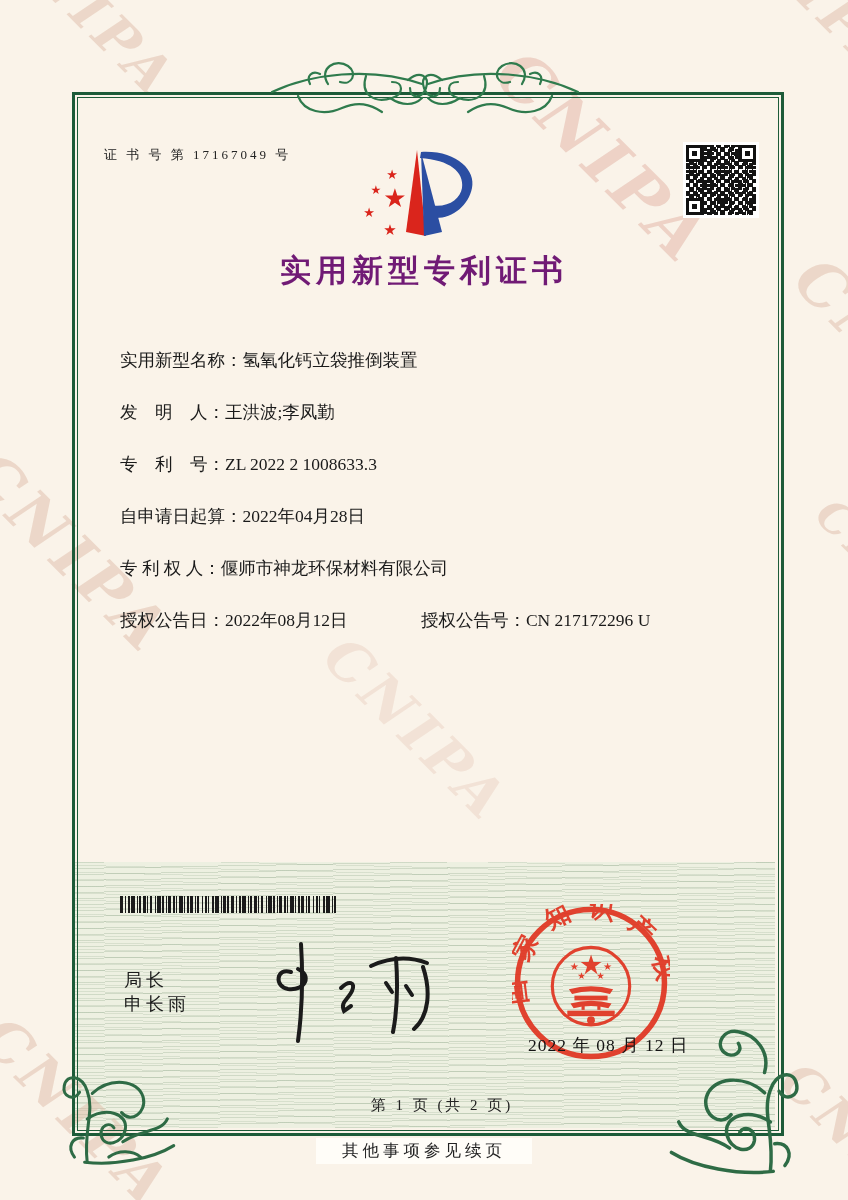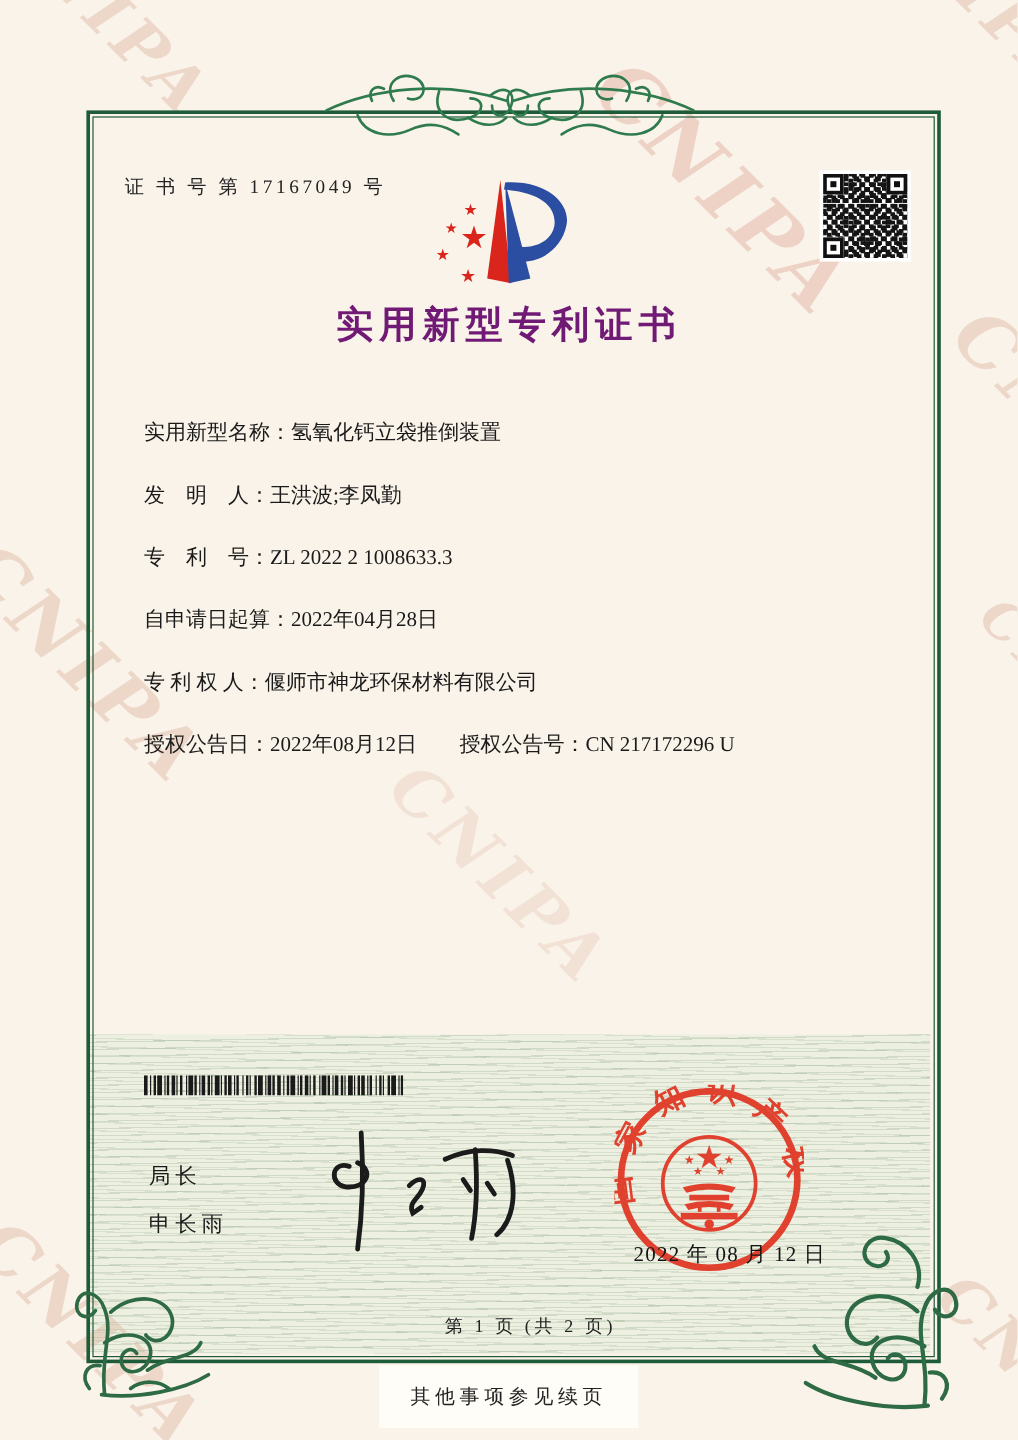--- a/index.html
+++ b/index.html
@@ -27,52 +27,52 @@
   
   .frame{position:absolute;left:72px;top:92px;width:706px;height:1038px;
          border:3px solid #1d5b39;z-index:2;pointer-events:none;}
   .frame::after{content:"";position:absolute;inset:2px;border:1px solid #1d5b39;}
   .ornament{position:absolute;z-index:5;pointer-events:none;}
   .orn-top{left:270px;top:54px;}
   .orn-bl{left:44px;top:1040px;}
   .orn-br{left:654px;top:1014px;transform:scaleX(-1);}
 
   
-  .cert-no{position:absolute;left:104px;top:146px;font-size:16px;letter-spacing:3px;z-index:4;color:#232323;}
+  .cert-no{position:absolute;left:104px;top:146px;font-size:13px;letter-spacing:3px;z-index:4;color:#232323;}
   .logo{position:absolute;left:358px;top:144px;z-index:4;}
   .qr{position:absolute;left:683px;top:142px;width:76px;height:76px;background:#fff;z-index:4;padding:3px;box-sizing:border-box;}
   .qr-body{position:relative;width:100%;height:100%;background:
       repeating-conic-gradient(#141414 0% 25%, rgba(0,0,0,0) 0% 50%) 0px 0px / 7px 7px,
       repeating-conic-gradient(#141414 0% 25%, rgba(0,0,0,0) 0% 50%) 3px 2px / 9px 9px,#fff;}
   .finder{position:absolute;width:17px;height:17px;border:3px solid #111;background:#fff;box-sizing:border-box;}
   .finder::after{content:"";position:absolute;left:3px;top:3px;width:5px;height:5px;background:#111;}
   .f-tl{left:0;top:0;} .f-tr{right:0;top:0;} .f-bl{left:0;bottom:0;}
   .title{position:absolute;left:0;right:0;top:250px;text-align:center;font-size:31px;font-weight:bold;
          letter-spacing:5px;z-index:4;color:#701a75;}
 
   
   .fields{position:absolute;left:120px;top:350px;z-index:4;font-size:17.5px;}
   .field-row{height:20px;line-height:20px;margin-bottom:32px;white-space:nowrap;}
-  .grant{margin-left:31px;}
+  .grant{margin-left:69px;}
 
   
   .body-text{position:absolute;left:120px;top:694px;width:614px;z-index:4;font-size:17.5px;
              line-height:27.5px;text-align:justify;color:#1c1c1c;}
   .body-text p{margin:0;text-indent:2em;}
 
   
   .barcode{position:absolute;left:120px;top:896px;z-index:4;}
   .director{position:absolute;left:124px;top:968px;z-index:4;font-size:18px;letter-spacing:4px;}
-  .director div{margin-bottom:16px;}
+  .director div{}
   .signature{position:absolute;left:246px;top:936px;z-index:4;}
   .seal{position:absolute;left:512px;top:904px;width:158px;height:158px;z-index:5;}
   .seal-date{position:absolute;left:528px;top:1033px;z-index:6;font-size:17.5px;letter-spacing:1px;color:#141414;white-space:nowrap;text-align:right;}
   .page-info{position:absolute;left:0;right:0;top:1096px;text-align:center;font-size:15px;letter-spacing:3px;z-index:4;color:#222;padding-left:36px;}
   .footer-note{position:absolute;left:0;right:0;top:1138px;text-align:center;z-index:4;}
-  .footer-note span{display:inline-block;background:#fffdf8;padding:15px 26px;font-size:16.5px;letter-spacing:4px;color:#222;}
+  .footer-note span{display:inline-block;background:#fffdf8;padding:2px 26px;font-size:16.5px;letter-spacing:4px;color:#222;}
 </style>
 </head>
 <body>
 
 <div class="page">
 
   <div class="green-zone"></div>
   <div class="wm wm1">CNIPA</div>
   <div class="wm wm2">CNIPA</div>
   <div class="wm wm3">CNIPA</div>

